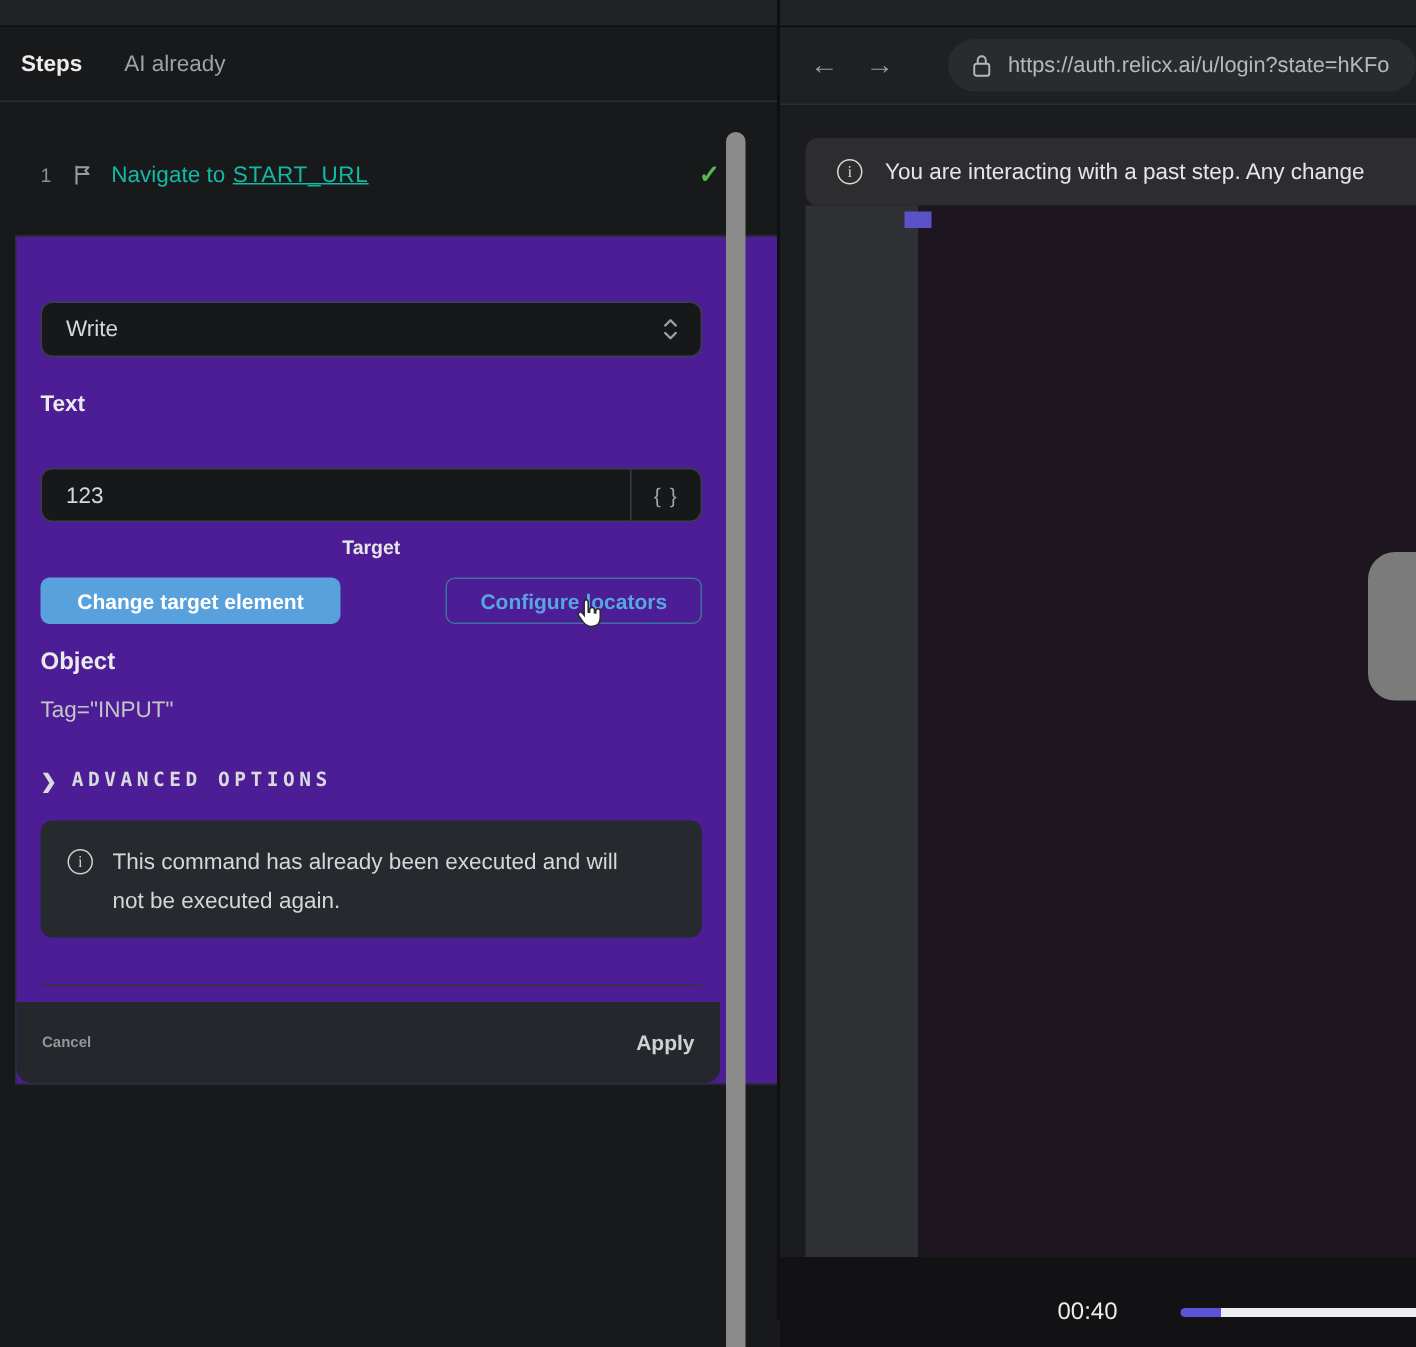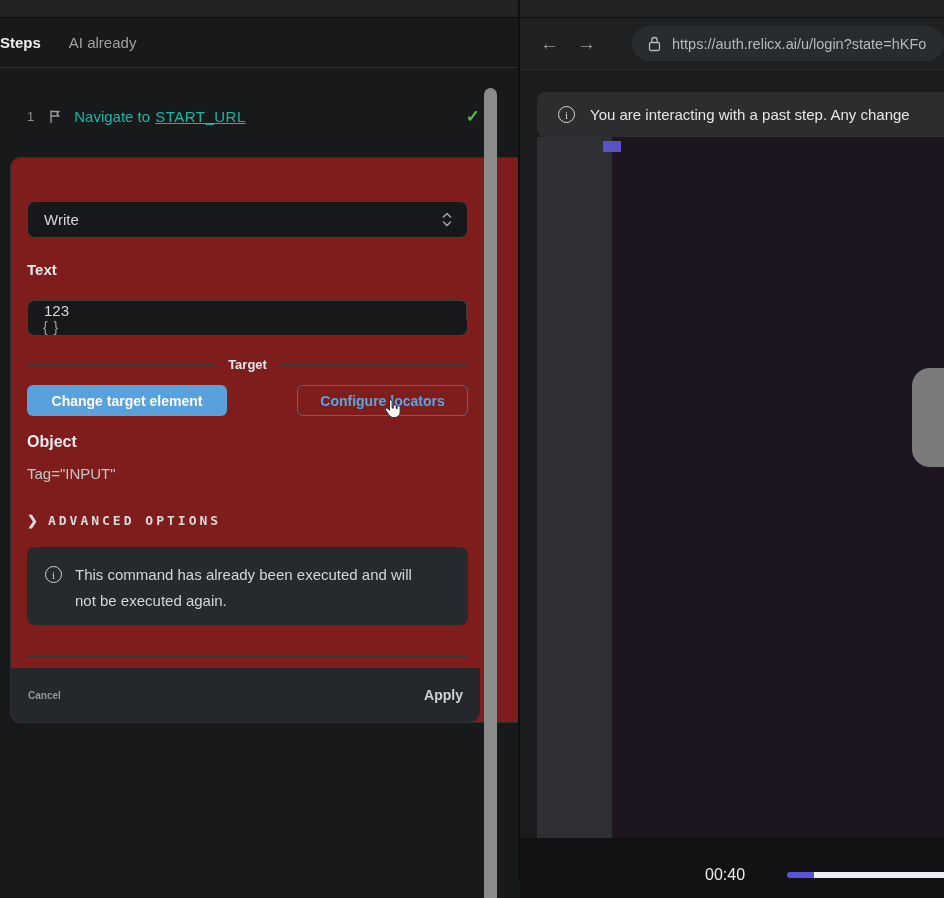--- a/index.html
+++ b/index.html
@@ -7,51 +7,51 @@
               font-family:"Liberation Sans", sans-serif; }
   .abs { position:absolute; }
 
   
   #app { position:relative; width:944px; height:898px; background:#17191b; }
   #top-strip { left:0; top:0; width:944px; height:18px; background:#202223; border-bottom:1px solid #0b0c0d; }
 
   
   #left-panel { left:0; top:18px; width:518px; height:880px; background:#17191b; }
   #tabbar { left:0; top:0; width:518px; height:50px; border-bottom:1px solid #2b2d2f;
-            display:flex; align-items:center; gap:28px; }
+            display:flex; align-items:center; padding-left:14px; gap:28px; }
   .tab { font-size:15px; color:#9fa1a3; cursor:pointer; }
   .tab.active { color:#ededee; font-weight:bold; }
 
   #step-row { left:0; top:78px; width:480px; height:40px; display:flex; align-items:center; padding-left:27px; }
   .step-num { color:#8c8e90; font-size:13px; margin-right:14px; }
   .flag-ic { margin-right:12px; display:flex; }
   .step-text { color:#14b8a6; font-size:15px; }
   .step-link { color:#14b8a6; font-size:15px; text-decoration:underline; margin-left:5px; letter-spacing:.5px; }
   .step-check { margin-left:auto; color:#57b94f; font-size:17px; font-weight:bold; }
 
   
   #scrollbar { left:484px; top:70px; width:13px; height:828px; background:#8b8b8b; border-radius:7px; }
   #panel-divider { left:518px; top:0; width:2px; height:880px; background:#0e0f10; }
 
   
-  #card { left:10px; top:139px; width:527px; height:566px; background:#7f1d1d;
-          border:1px solid #2b2e31; border-radius:10px; }
+  #card { left:10px; top:139px; width:527px; height:566px; background:#4c1d95;
+          border:1px solid #2b2e31; border-radius:0; }
   .select { left:16px; top:43px; width:441px; height:37px; background:#16181a;
             border:1px solid #3b3e42; border-radius:8px; display:flex; align-items:center;
             padding:0 14px 0 16px; }
   .select-label { color:#d6d8da; font-size:15px; flex:1; }
   .field-label { left:16px; top:103px; color:#e8eaec; font-size:15px; font-weight:bold; }
-  .input-group { left:16px; top:142px; width:441px; height:36px; background:#16181a;
-                 border:1px solid #3b3e42; border-radius:8px; display:flex; align-items:stretch;flex-direction:column; }
+  .input-group { left:16px; top:154px; width:441px; height:36px; background:#16181a;
+                 border:1px solid #3b3e42; border-radius:8px; display:flex; align-items:stretch; }
   .input-main { flex:1; display:flex; align-items:center; padding-left:16px;
                 color:#d6d8da; font-size:15px; border-right:1px solid #3b3e42; }
   .braces-btn { width:46px; display:flex; align-items:center; justify-content:center;
                 color:#9fa1a3; font-size:14px; letter-spacing:1px; cursor:pointer; }
 
-  .target-row { left:16px; top:196px; width:441px; height:20px; display:flex; align-items:center; }
+  .target-row { left:16px; top:196px; width:441px; height:20px; display:flex; align-items:center;flex-direction:column; }
   .target-line { flex:1; height:1px; background:#3a3d40; }
   .target-label { color:#e4e6e8; font-size:13px; font-weight:bold; margin:0 13px; }
 
   .btn-row { left:16px; top:227px; width:441px; height:31px; }
   .btn-primary { position:absolute; left:0; top:0; width:200px; height:31px; background:#58a1dc;
                  border:none; border-radius:6px; color:#fff; font-size:14px; font-weight:bold;
                  font-family:"Liberation Sans",sans-serif; cursor:pointer; }
   .btn-outline { position:absolute; left:270px; top:0; width:171px; height:31px; background:transparent;
                  border:1px solid #3e6f9e; border-radius:6px; color:#58a5e2; font-size:14px; font-weight:bold;
                  font-family:"Liberation Sans",sans-serif; cursor:pointer; }

